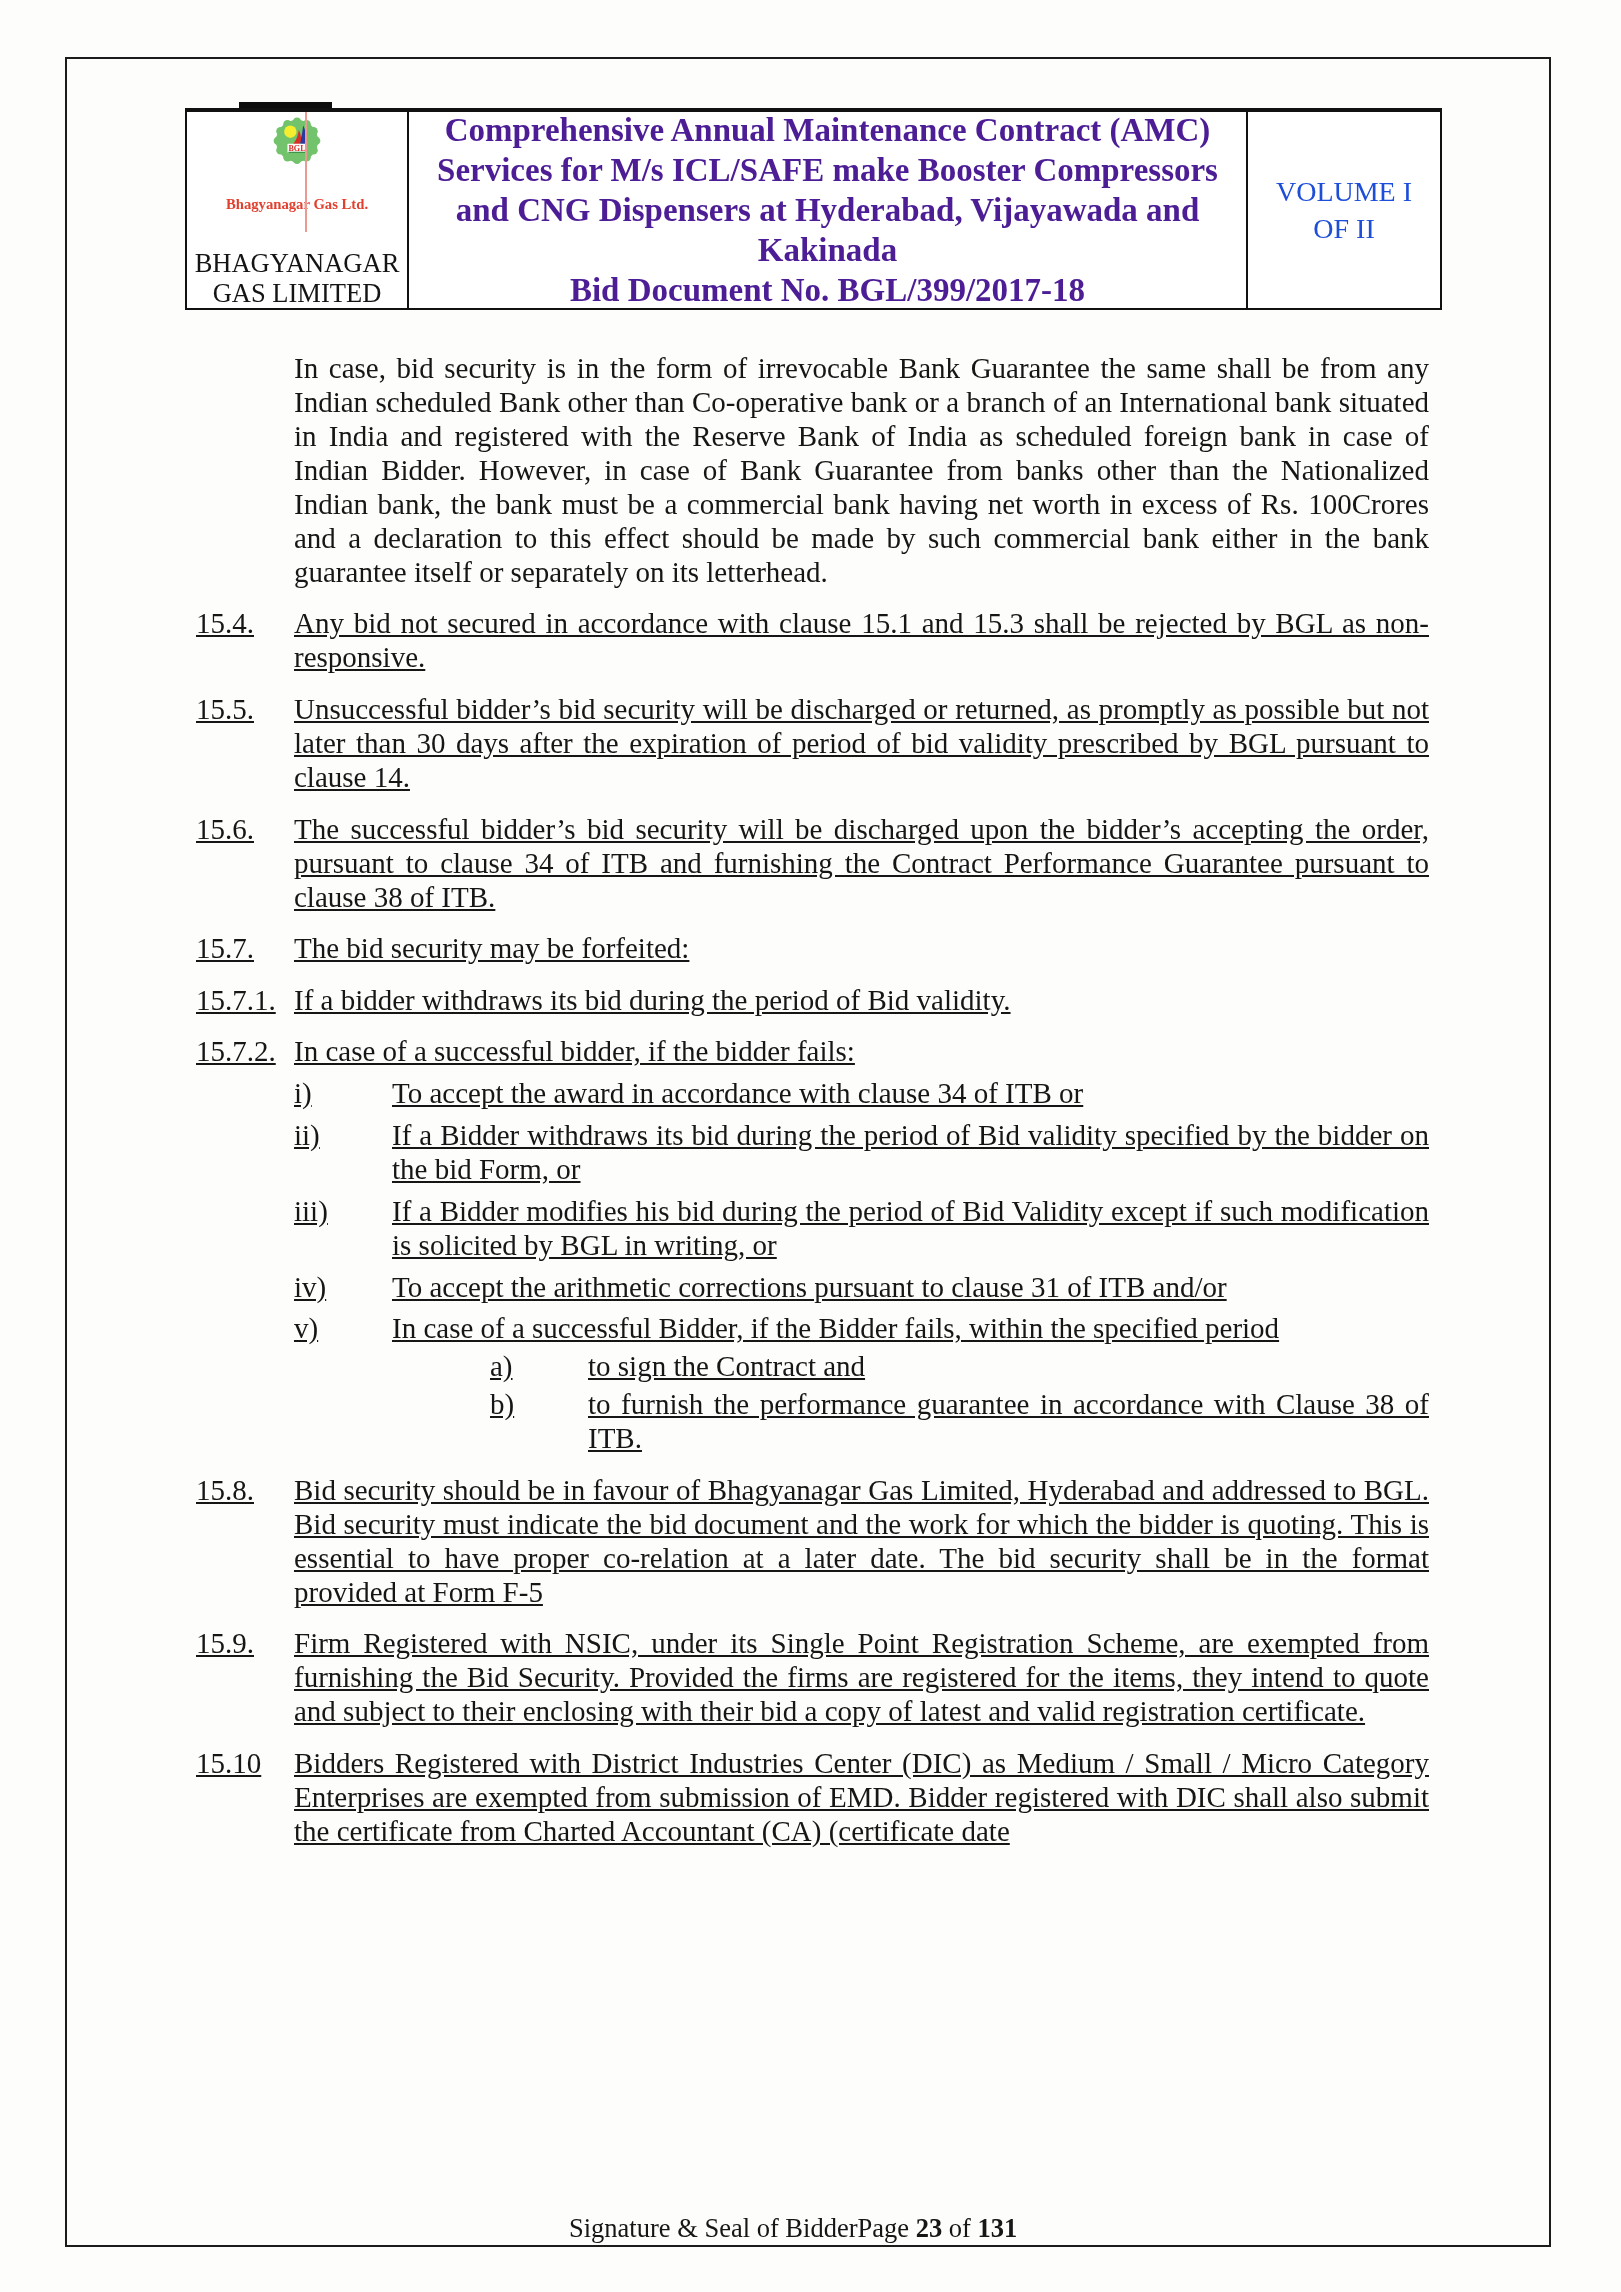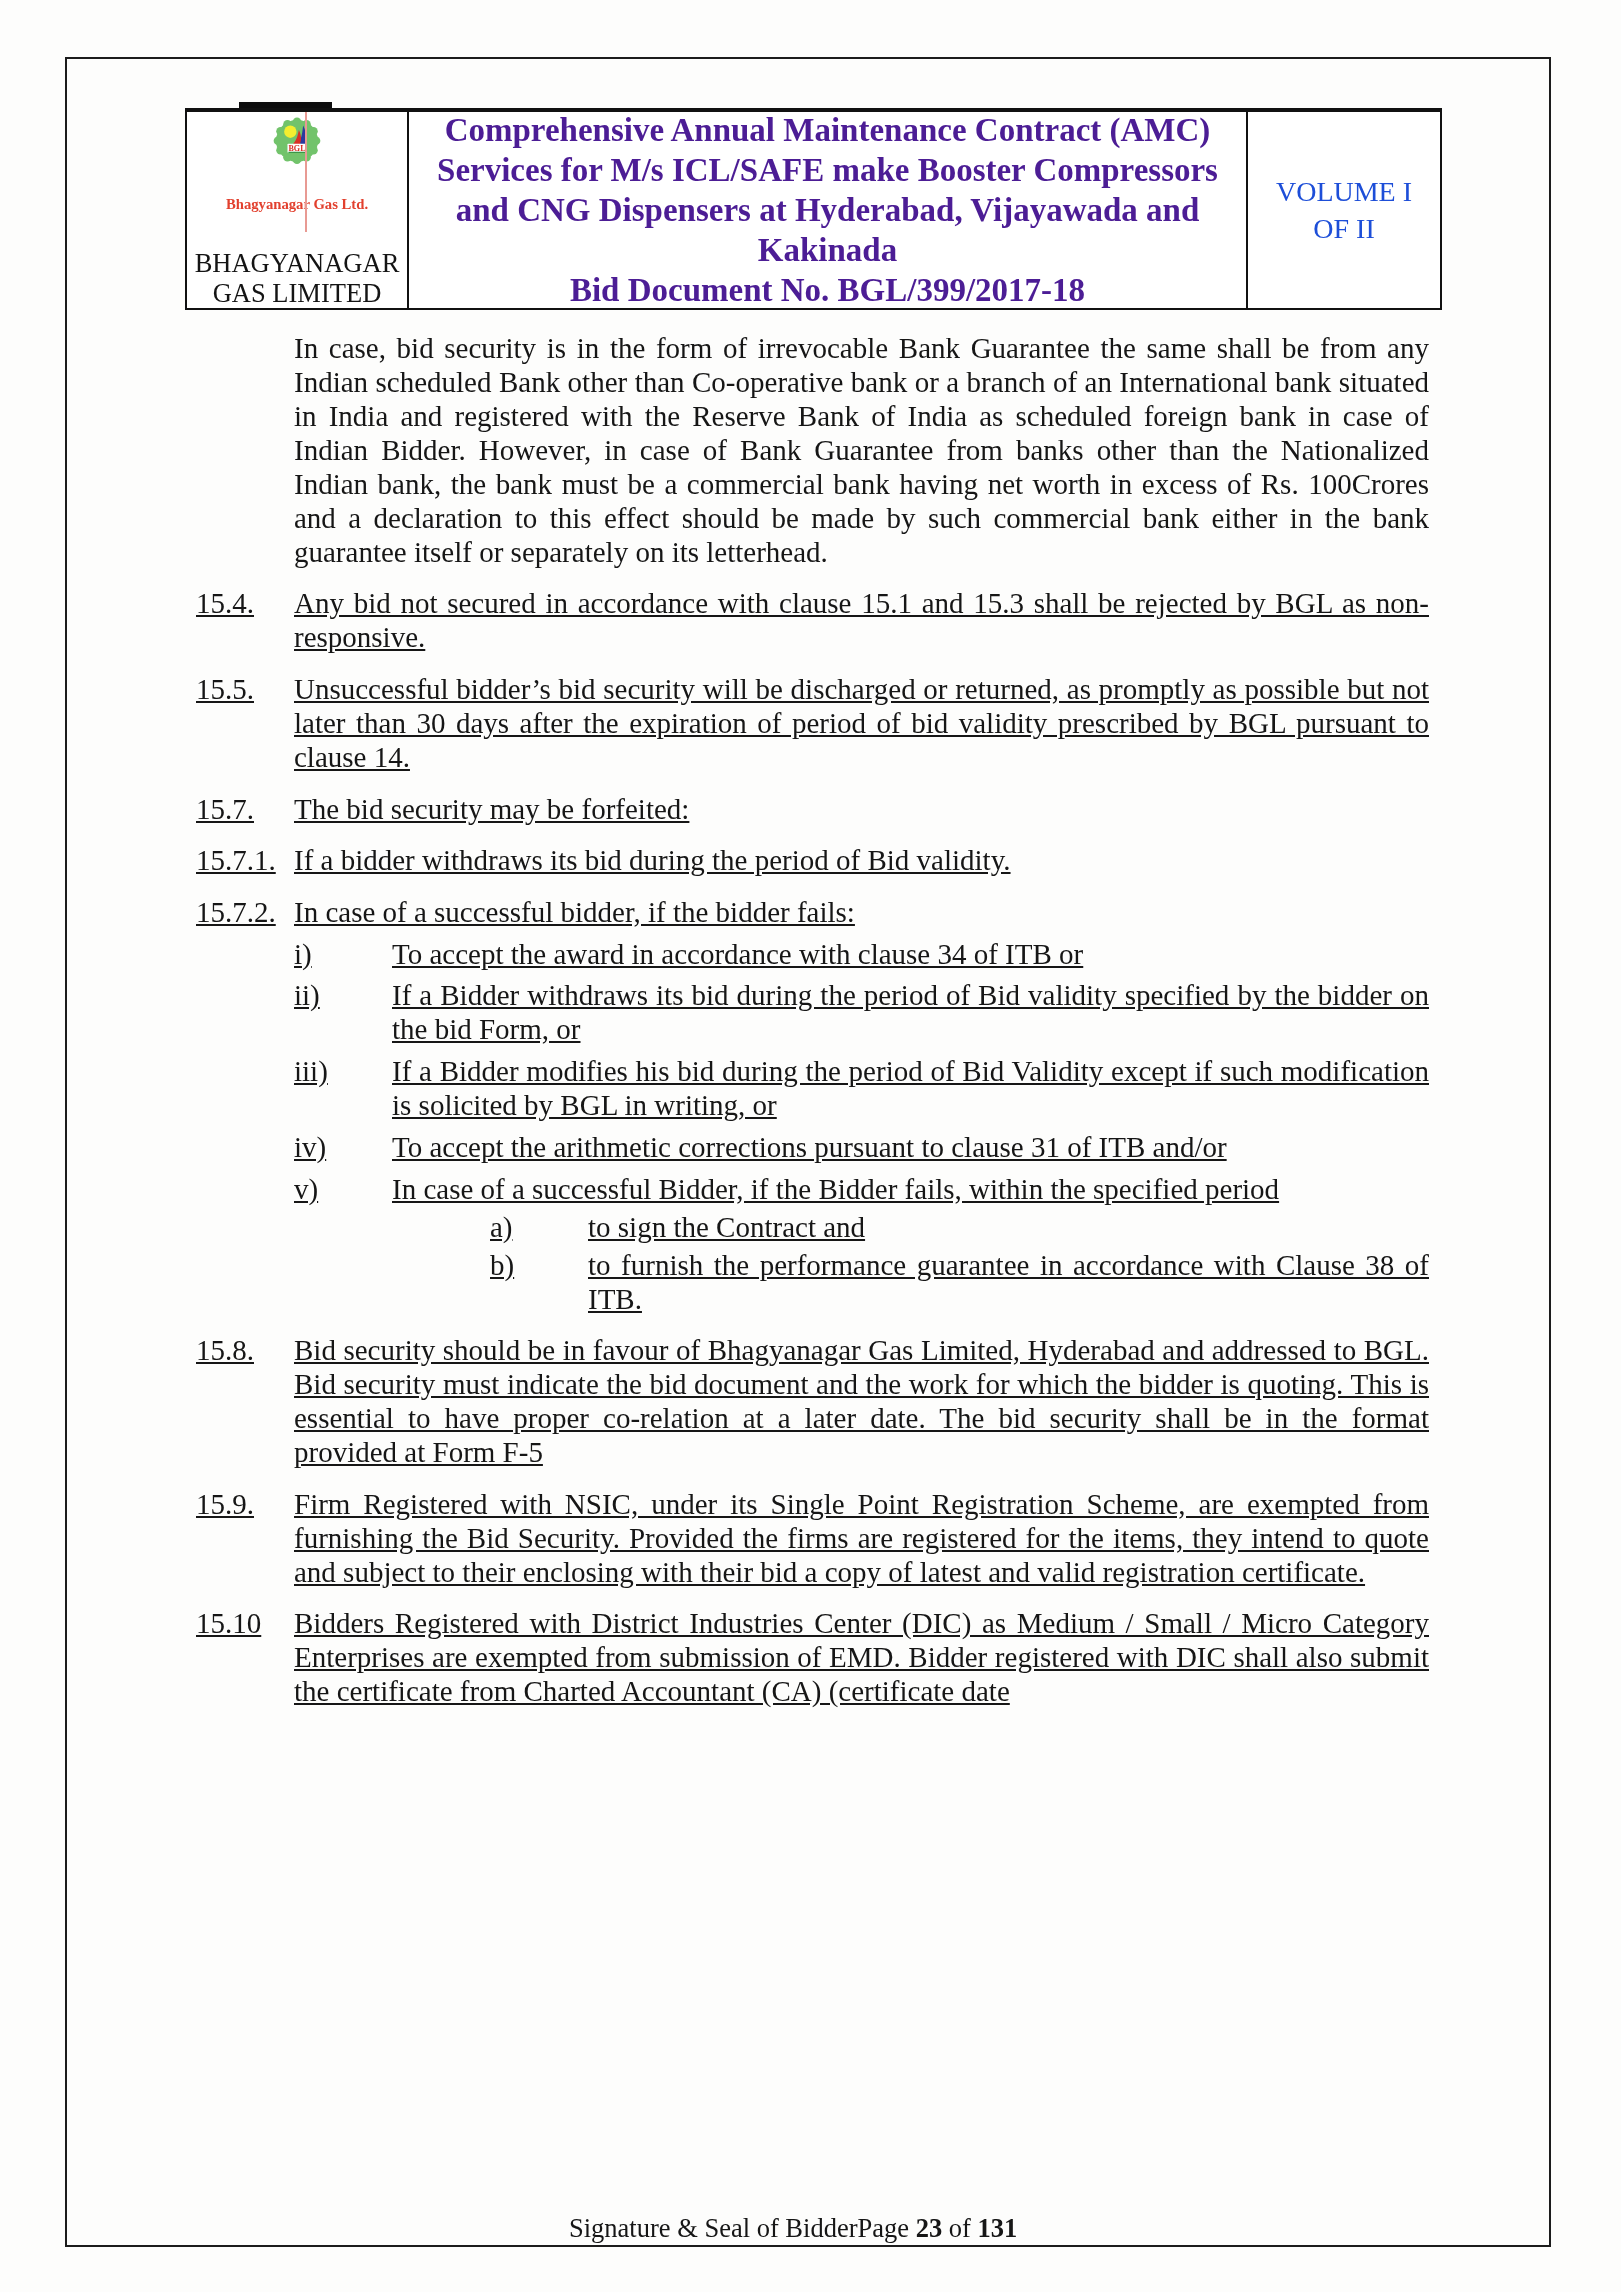--- a/index.html
+++ b/index.html
@@ -16,21 +16,21 @@
         align-items:center;padding-top:3.9px;position:relative;gap:32px;}
   .logo-redline{position:absolute;left:118px;top:0;width:2px;height:120px;background:#e89a93;}
   .logo-caption{font-size:14.7px;font-weight:bold;color:#e2402e;line-height:16.7px;margin-top:-3.9px;}
   .org-name{font-size:26.5px;line-height:30px;text-align:center;color:#141414;width:206px;margin-top:2.9px;}
   .title-cell{width:839px;border-right:2px solid #111;display:flex;flex-direction:column;
         justify-content:center;text-align:center;padding:2px 9.8px;}
   .doc-title,.doc-number{font-weight:bold;font-size:33px;line-height:40px;color:#4c1d95;}
   .volume-cell{flex:1;display:flex;align-items:center;justify-content:center;text-align:center;}
   .volume-text{font-size:28px;line-height:37px;width:137px;color:#1d4ed8;}
   
-  .content{position:absolute;left:129px;top:260px;width:1233px;font-size:29px;line-height:34px;}
+  .content{position:absolute;left:129px;top:280px;width:1233px;font-size:29px;line-height:34px;}
   .plain{margin:0 0 0 98px;text-align:justify;}
   .plain + .plain{margin-top:13.7px;}
   .intro{margin-top:11.8px;}
   .row{display:flex;margin-top:17.6px;text-decoration:underline;}
   .row .num{flex:0 0 98px;}
   .row .txt{flex:1;text-align:justify;}
   .row.roman{padding-left:98px;margin-top:7.8px;}
   .row.alpha{padding-left:294px;margin-top:3.9px;}
   .bold{font-weight:bold;}
   
@@ -90,20 +90,24 @@
       <div id="clause-list">
           <div class="row numbered">
             <span class="num">15.4.</span>
             <span class="txt">Any bid not secured in accordance with clause 15.1 and 15.3 shall be rejected by BGL as non-responsive.</span>
           </div>
           <div class="row numbered">
             <span class="num">15.5.</span>
             <span class="txt">Unsuccessful bidder’s bid security will be discharged or returned, as promptly as possible but not later than 30 days after the expiration of period of bid validity prescribed by BGL pursuant to clause 14.</span>
           </div>
           <div class="row numbered">
+            <span class="num">15.6.</span>
+            <span class="txt">The successful bidder’s bid security will be discharged upon the bidder’s accepting the order, pursuant to clause 34 of ITB and furnishing the Contract Performance Guarantee pursuant to clause 38 of ITB.</span>
+          </div>
+          <div class="row numbered">
             <span class="num">15.7.</span>
             <span class="txt">The bid security may be forfeited:</span>
           </div>
           <div class="row numbered">
             <span class="num">15.7.1.</span>
             <span class="txt">If a bidder withdraws its bid during the period of Bid validity.</span>
           </div>
           <div class="row numbered">
             <span class="num">15.7.2.</span>
             <span class="txt">In case of a successful bidder, if the bidder fails:</span>

